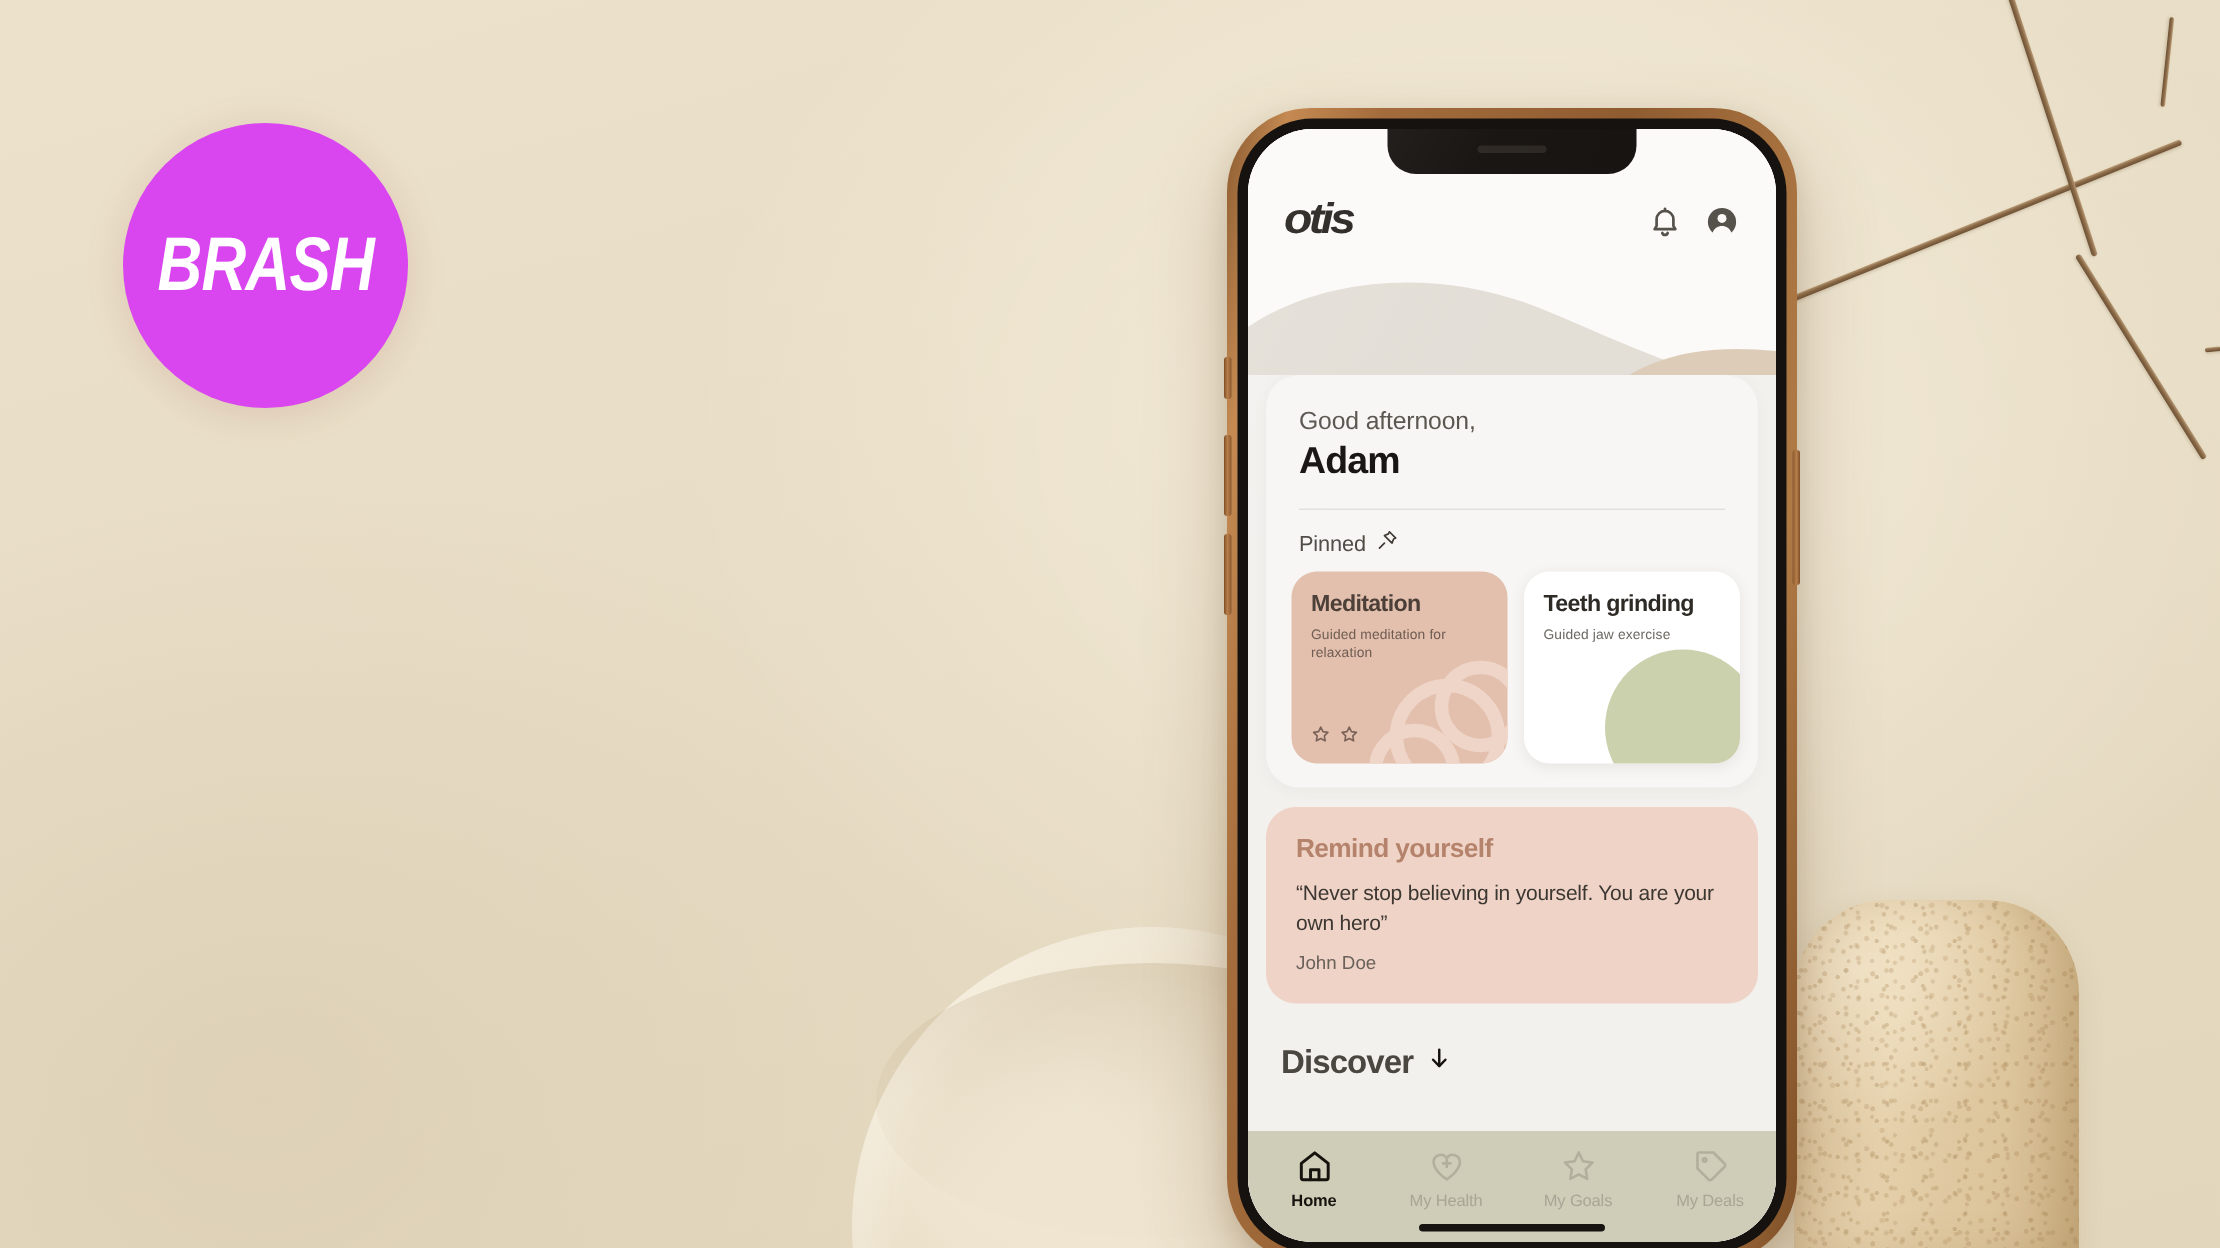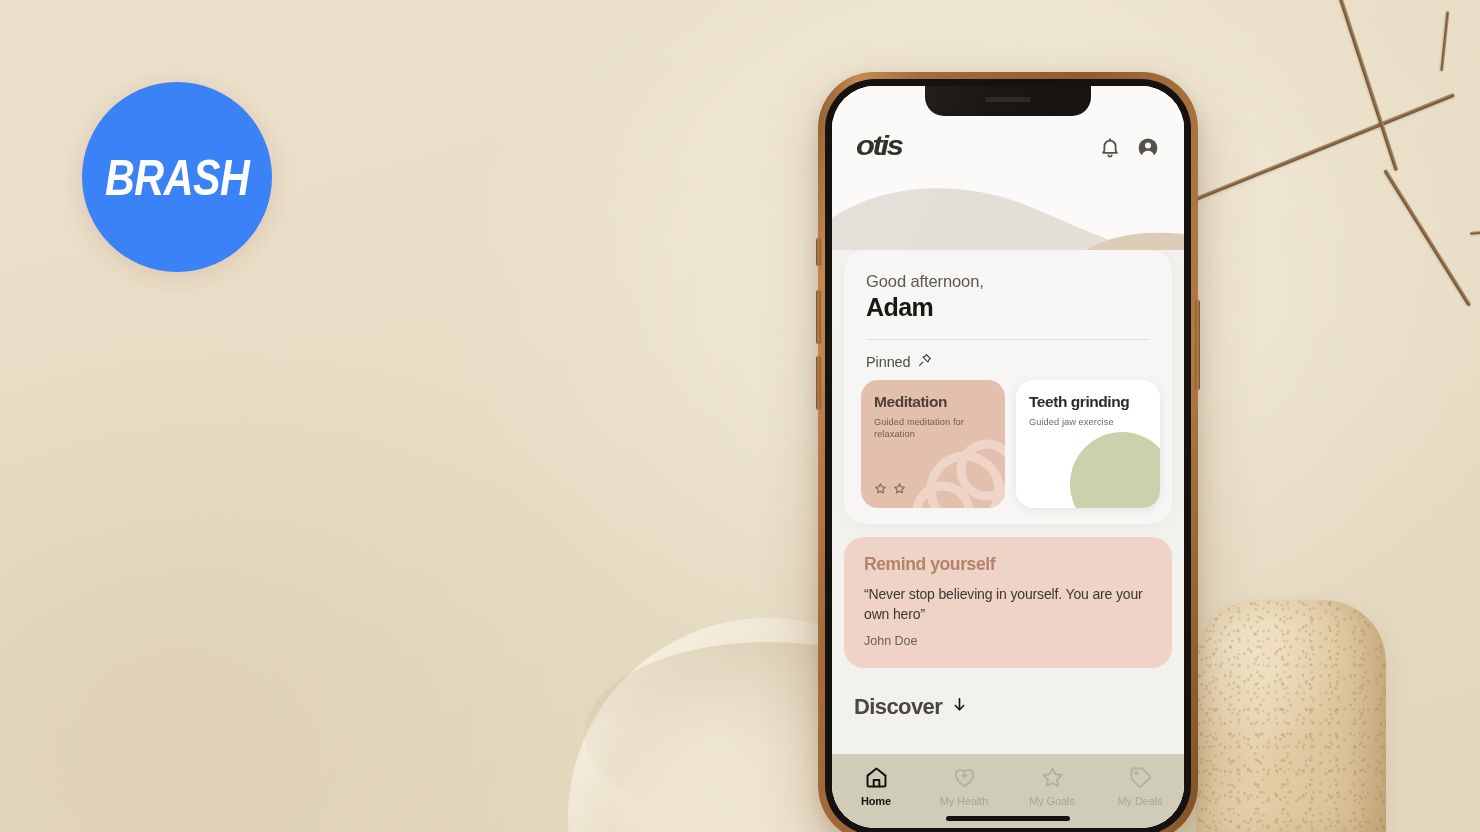--- a/index.html
+++ b/index.html
@@ -31,21 +31,21 @@
   }
 
   
   .brash-badge {
     position: absolute;
     left: 82px;
     top: 82px;
     width: 190px;
     height: 190px;
     border-radius: 50%;
-    background: #3b82f6;
+    background: #d946ef;
     display: flex;
     align-items: center;
     justify-content: center;
     box-shadow: 0 4px 26px rgba(140,40,40,0.14);
     text-align: right;
   }
   .brash-text {
     color: #ffffff;
     font-family: "Liberation Sans", sans-serif;
     font-weight: bold;

